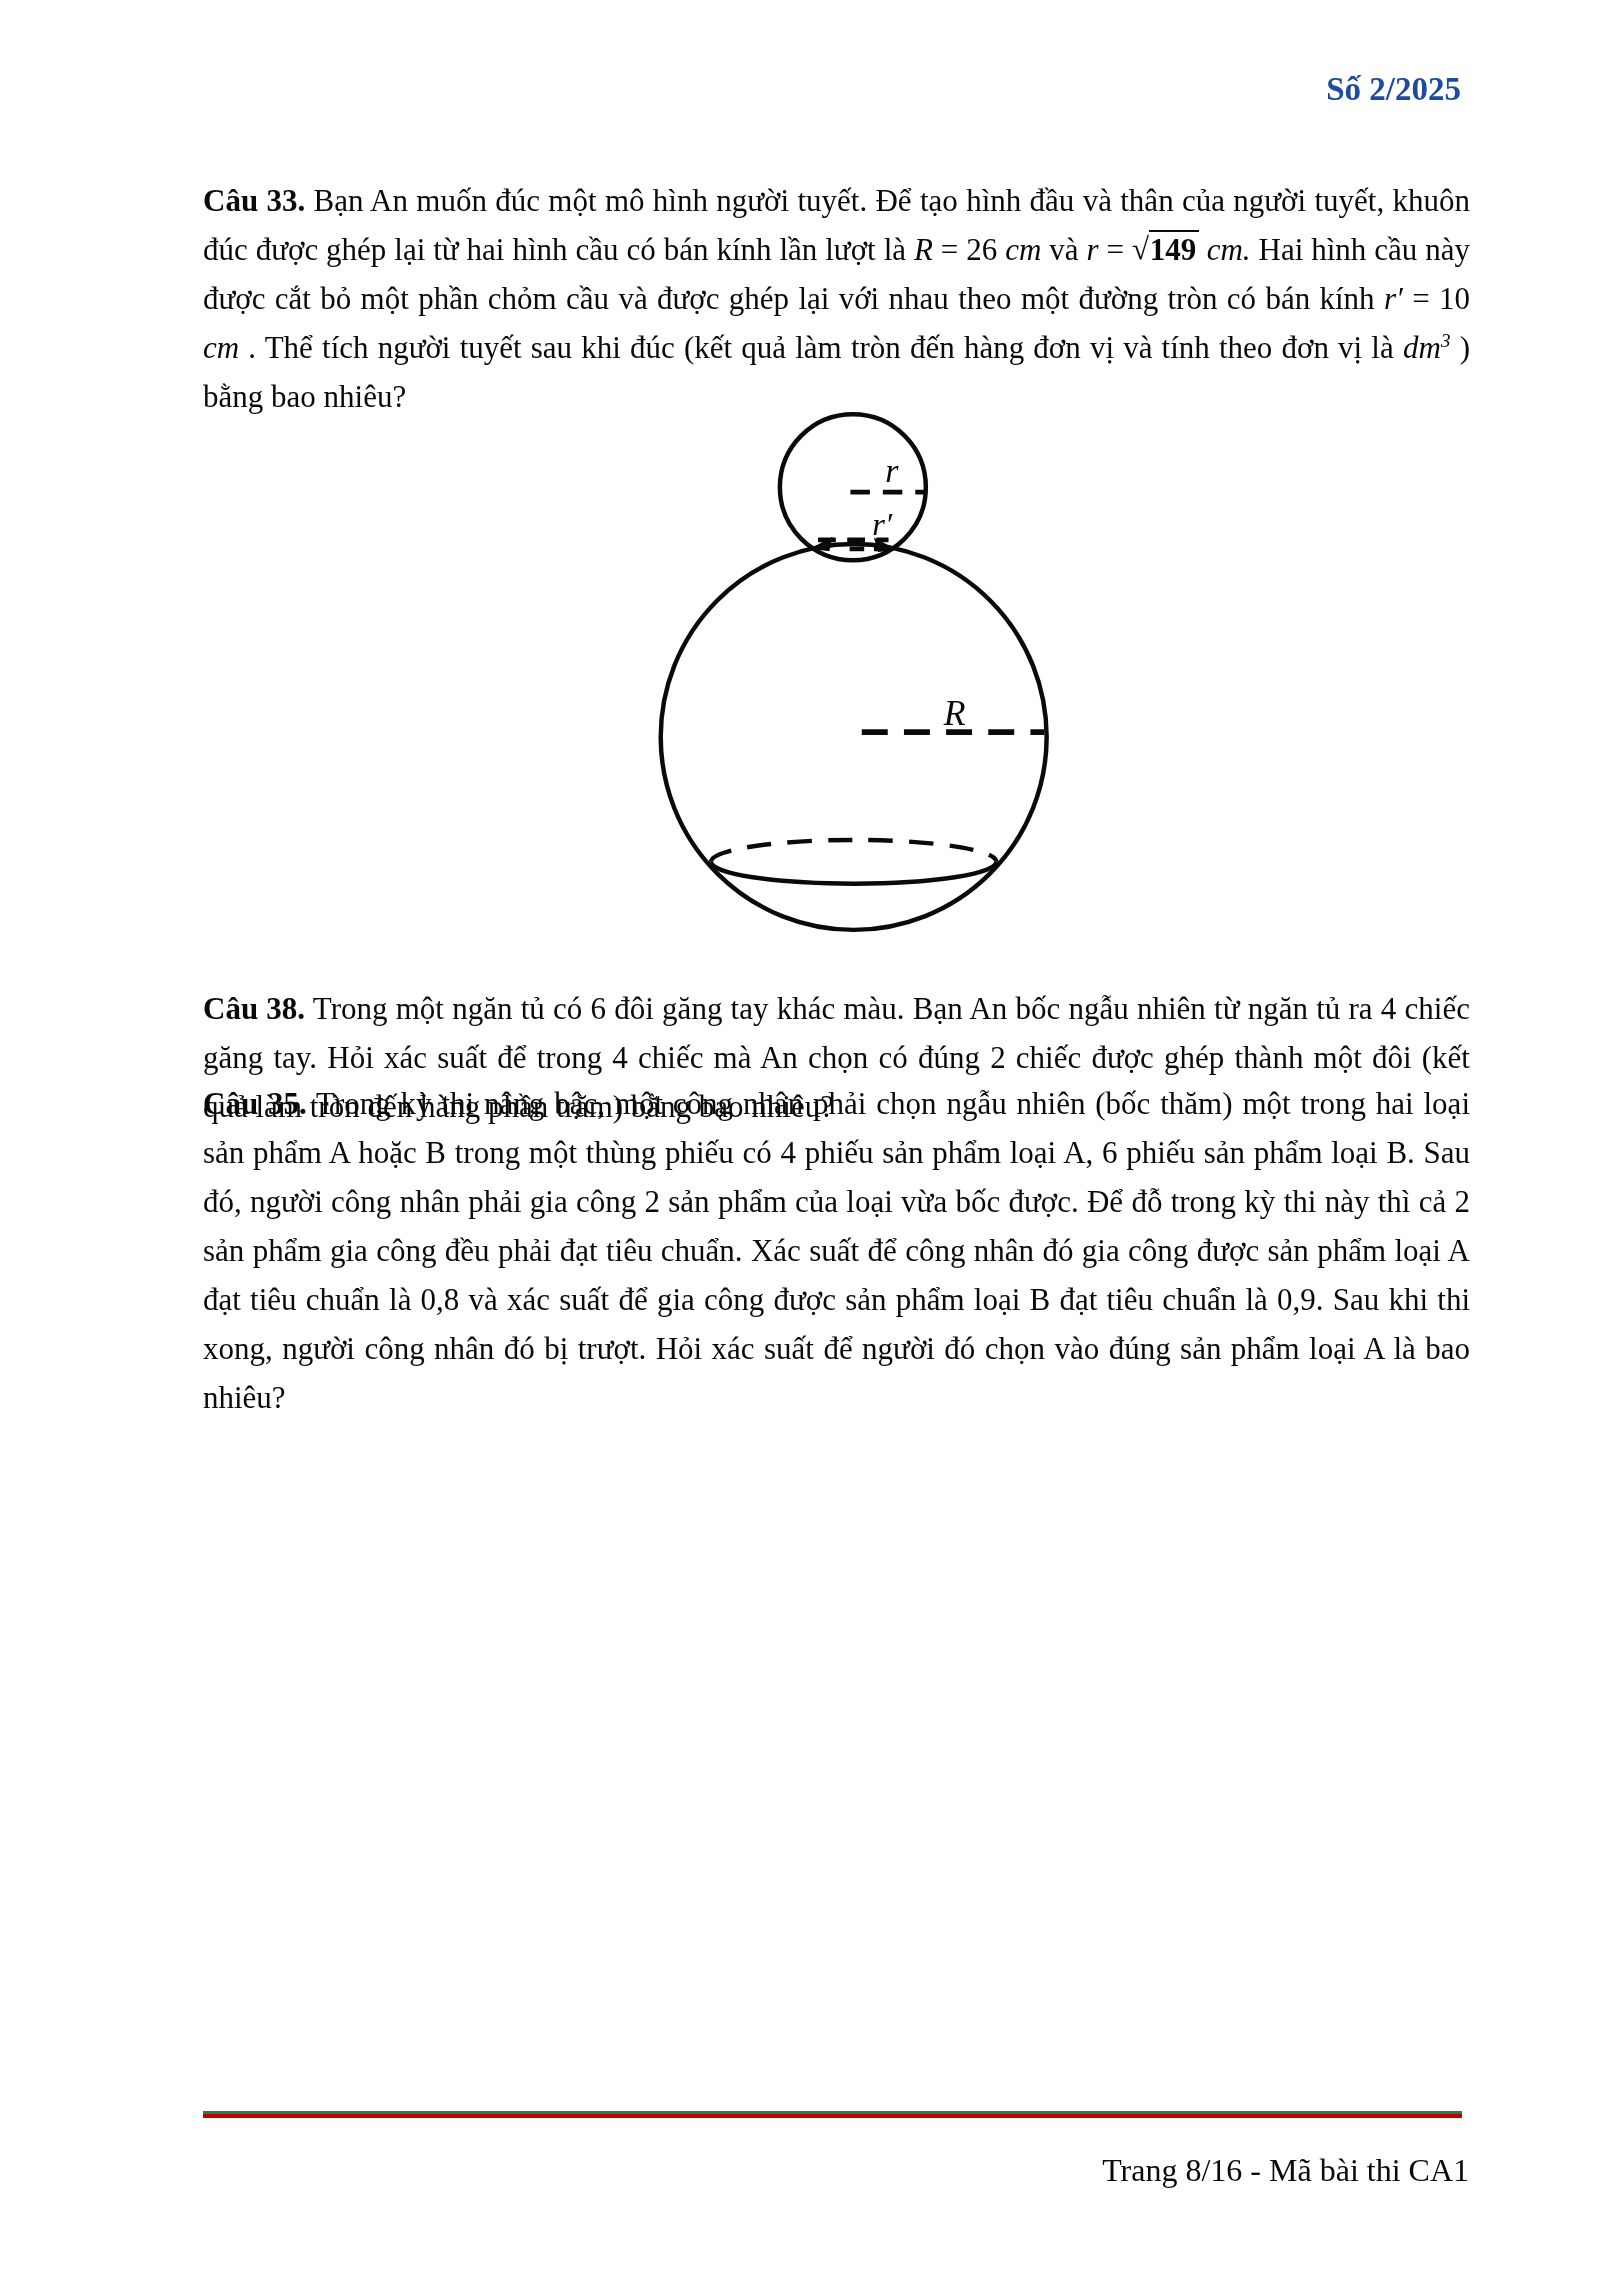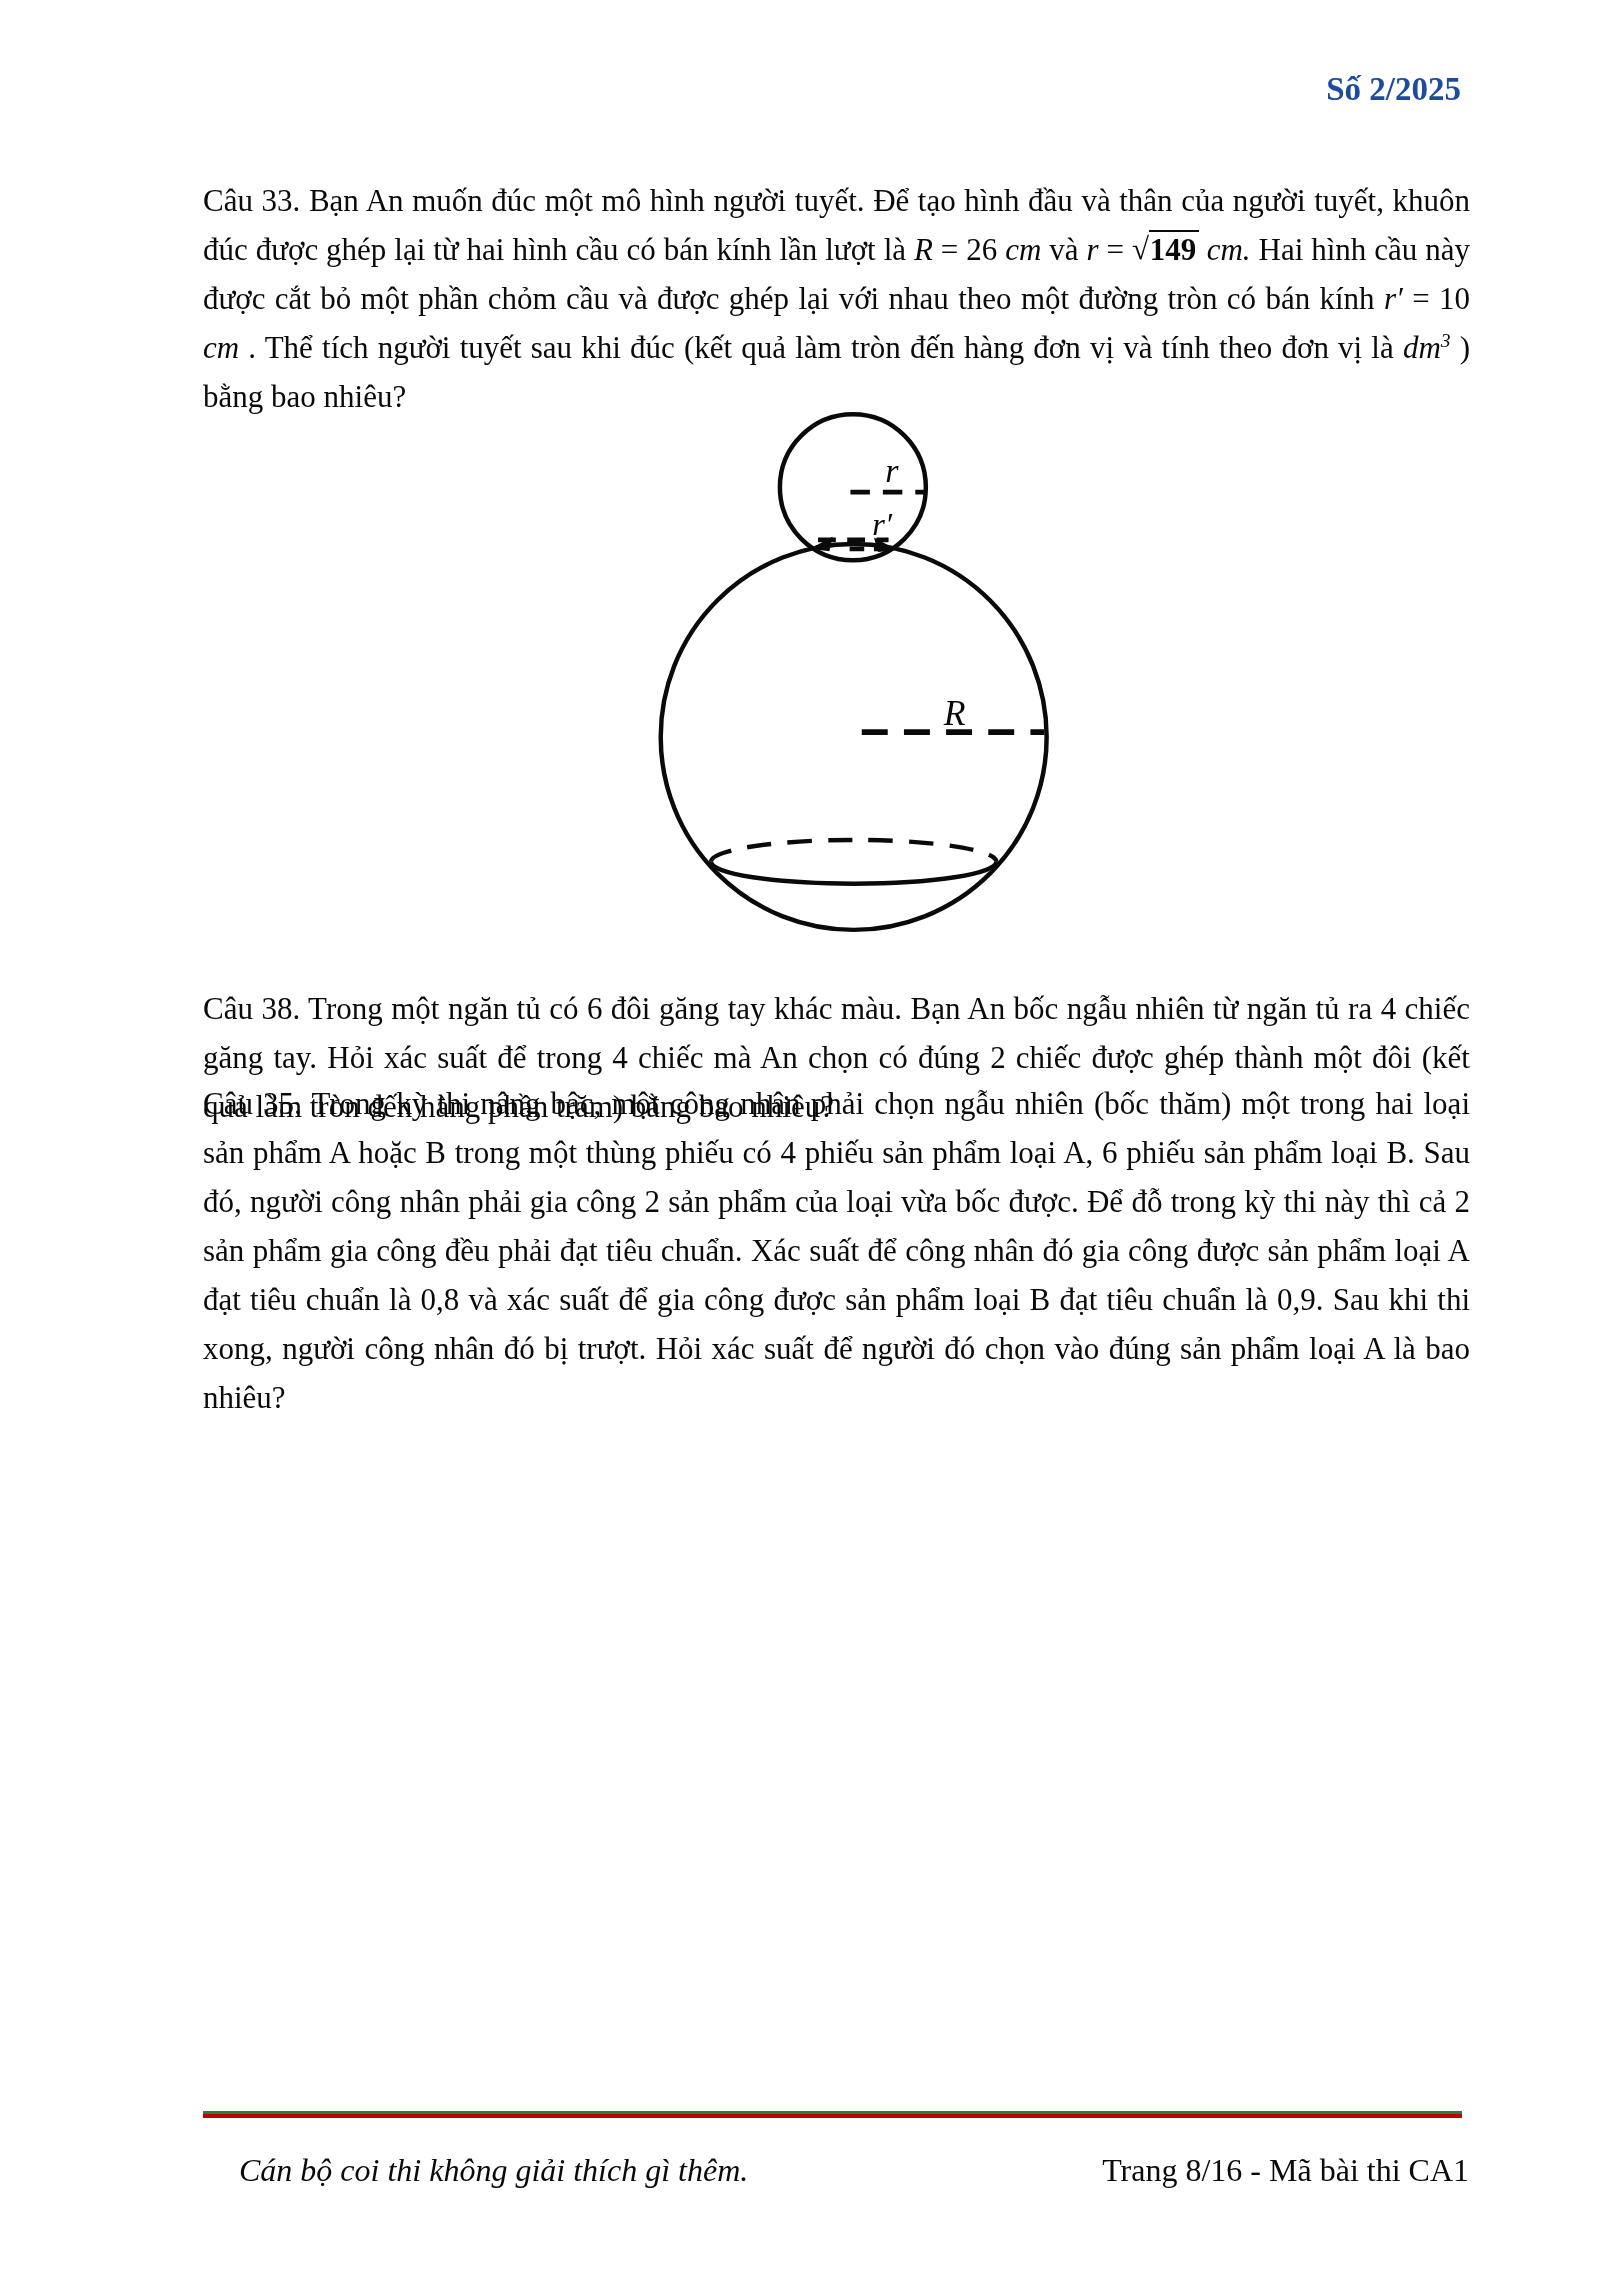--- a/index.html
+++ b/index.html
@@ -16,21 +16,21 @@
     font-weight:bold;font-size:33px;line-height:42px;
   }
   .q{
     position:absolute;left:203px;width:1267px;
     font-size:31px;line-height:49px;
     text-align:justify;
   }
   .q-33{top:145px;}
   .q-34{top:953px;}
   .q-35{top:1048px;}
-  .qlabel{font-weight:normal;}
+  .qlabel{font-weight:bold;}
   .it{font-style:italic;}
   .sq{white-space:nowrap;font-weight:bold;}
   .sqsym{display:inline-block;transform:translateY(-0.8px);}
   .sqval{border-top:2px solid #0a0a0a;padding:0 2.4px 0 0.8px;}
   sup.msup{font-size:19.5px;font-style:italic;line-height:0;}
   .figure{
     position:absolute;left:645px;top:411px;
     width:406px;height:527px;
   }
   .figure text{
@@ -84,17 +84,16 @@
 
   <p class="q q-35"><b class="qlabel">Câu 35.</b> <span>Trong kỳ thi nâng bậc, một công nhân phải chọn ngẫu nhiên (bốc thăm) một trong hai loại sản phẩm A hoặc B trong một thùng phiếu có 4 phiếu sản phẩm loại A, 6 phiếu sản phẩm loại B. Sau đó, người công nhân phải gia công 2 sản phẩm của loại vừa bốc được. Để đỗ trong kỳ thi này thì cả 2 sản phẩm gia công đều phải đạt tiêu chuẩn. Xác suất để công nhân đó gia công được sản phẩm loại A đạt tiêu chuẩn là 0,8 và xác suất để gia công được sản phẩm loại B đạt tiêu chuẩn là 0,9. Sau khi thi xong, người công nhân đó bị trượt. Hỏi xác suất để người đó chọn vào đúng sản phẩm loại A là bao nhiêu?</span></p>
 
   <div class="footer-rule">
     <div class="green" style="background: rgb(46, 123, 70);"></div>
     <div class="red" style="background: rgb(192, 0, 0);"></div>
   </div>
 
   <div class="footer-row">
     <span class="footer-page">Trang 8/16 - Mã bài thi CA1</span>
-    <span class="footer-note">Cán bộ coi thi không giải thích gì thêm.</span>
   </div>
 
 </div>
 
 
 </body></html>

